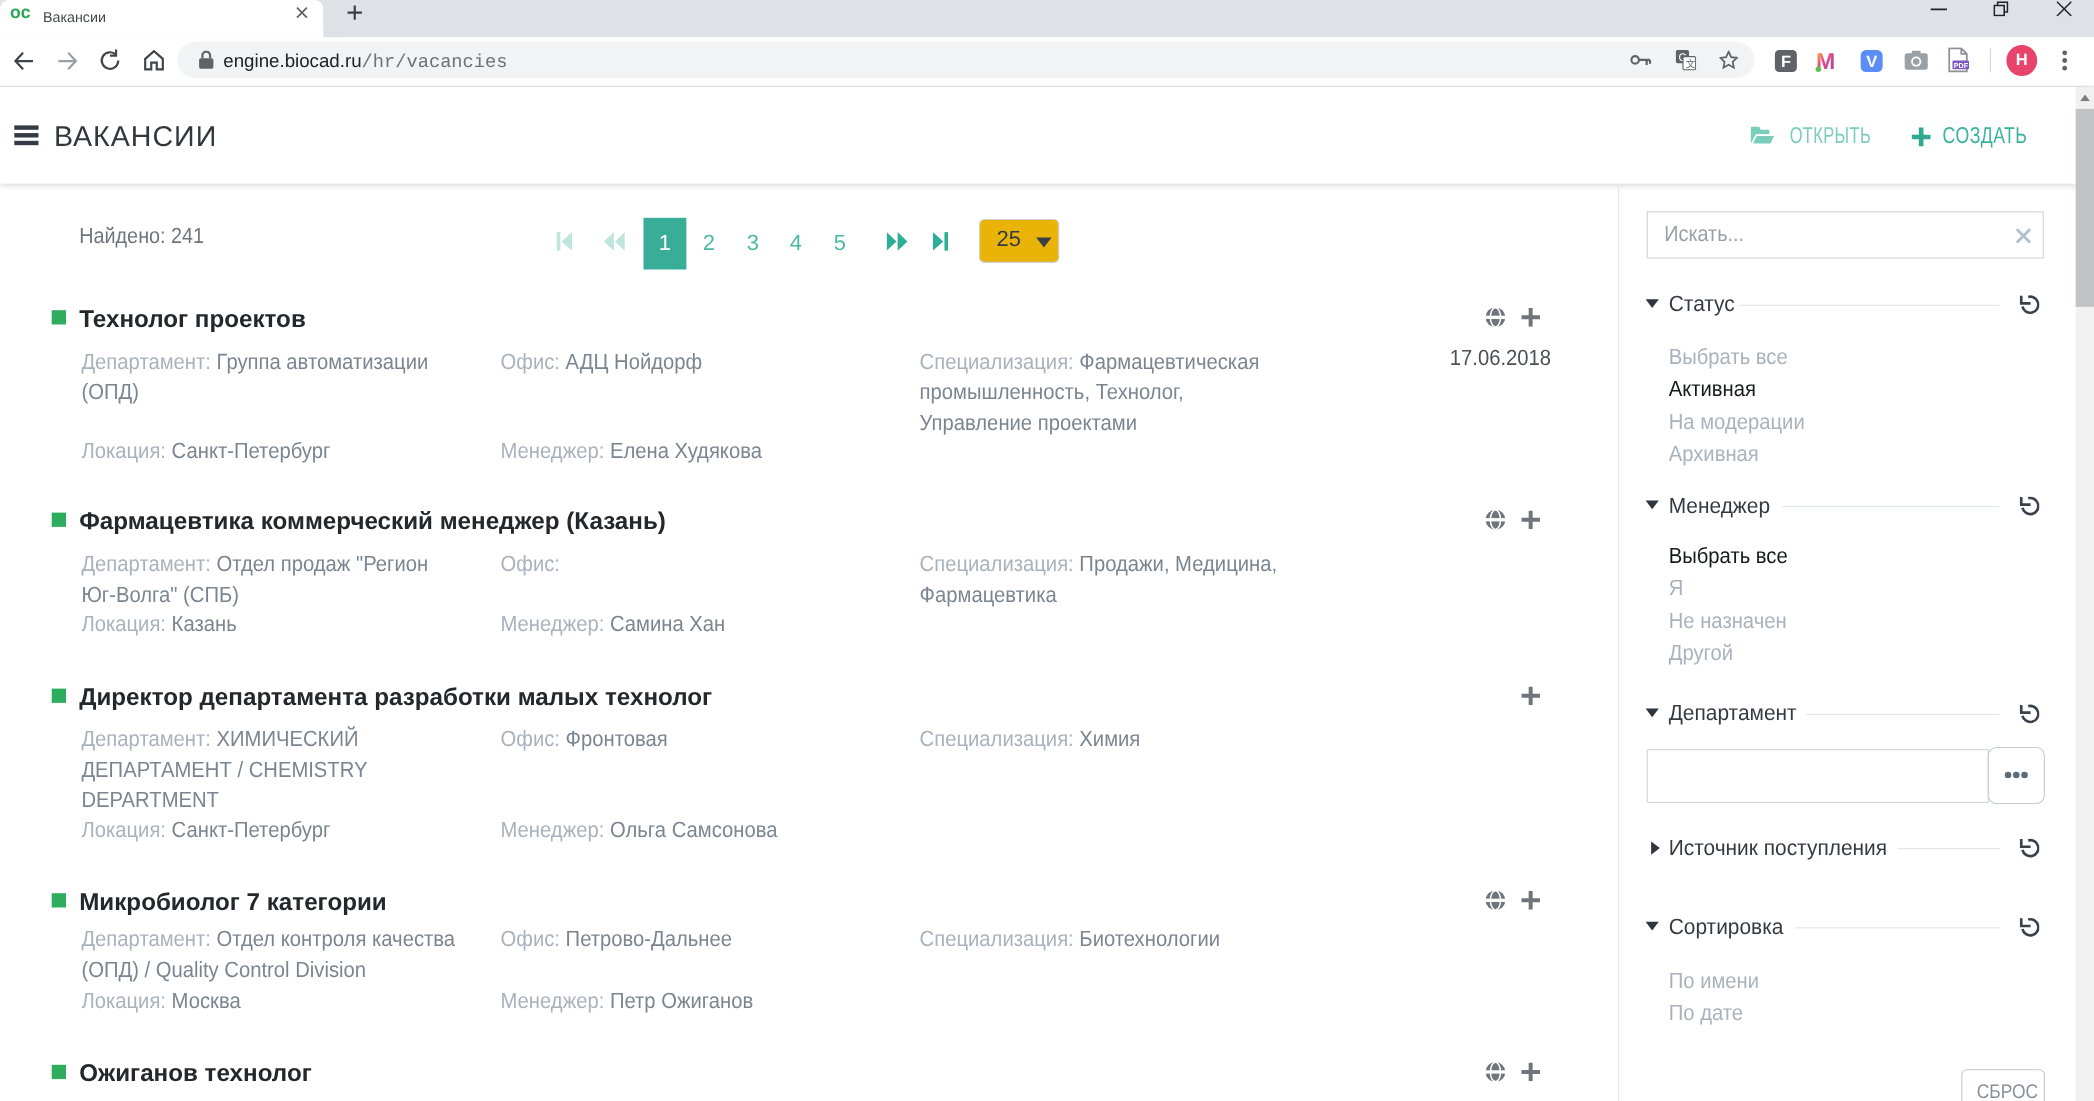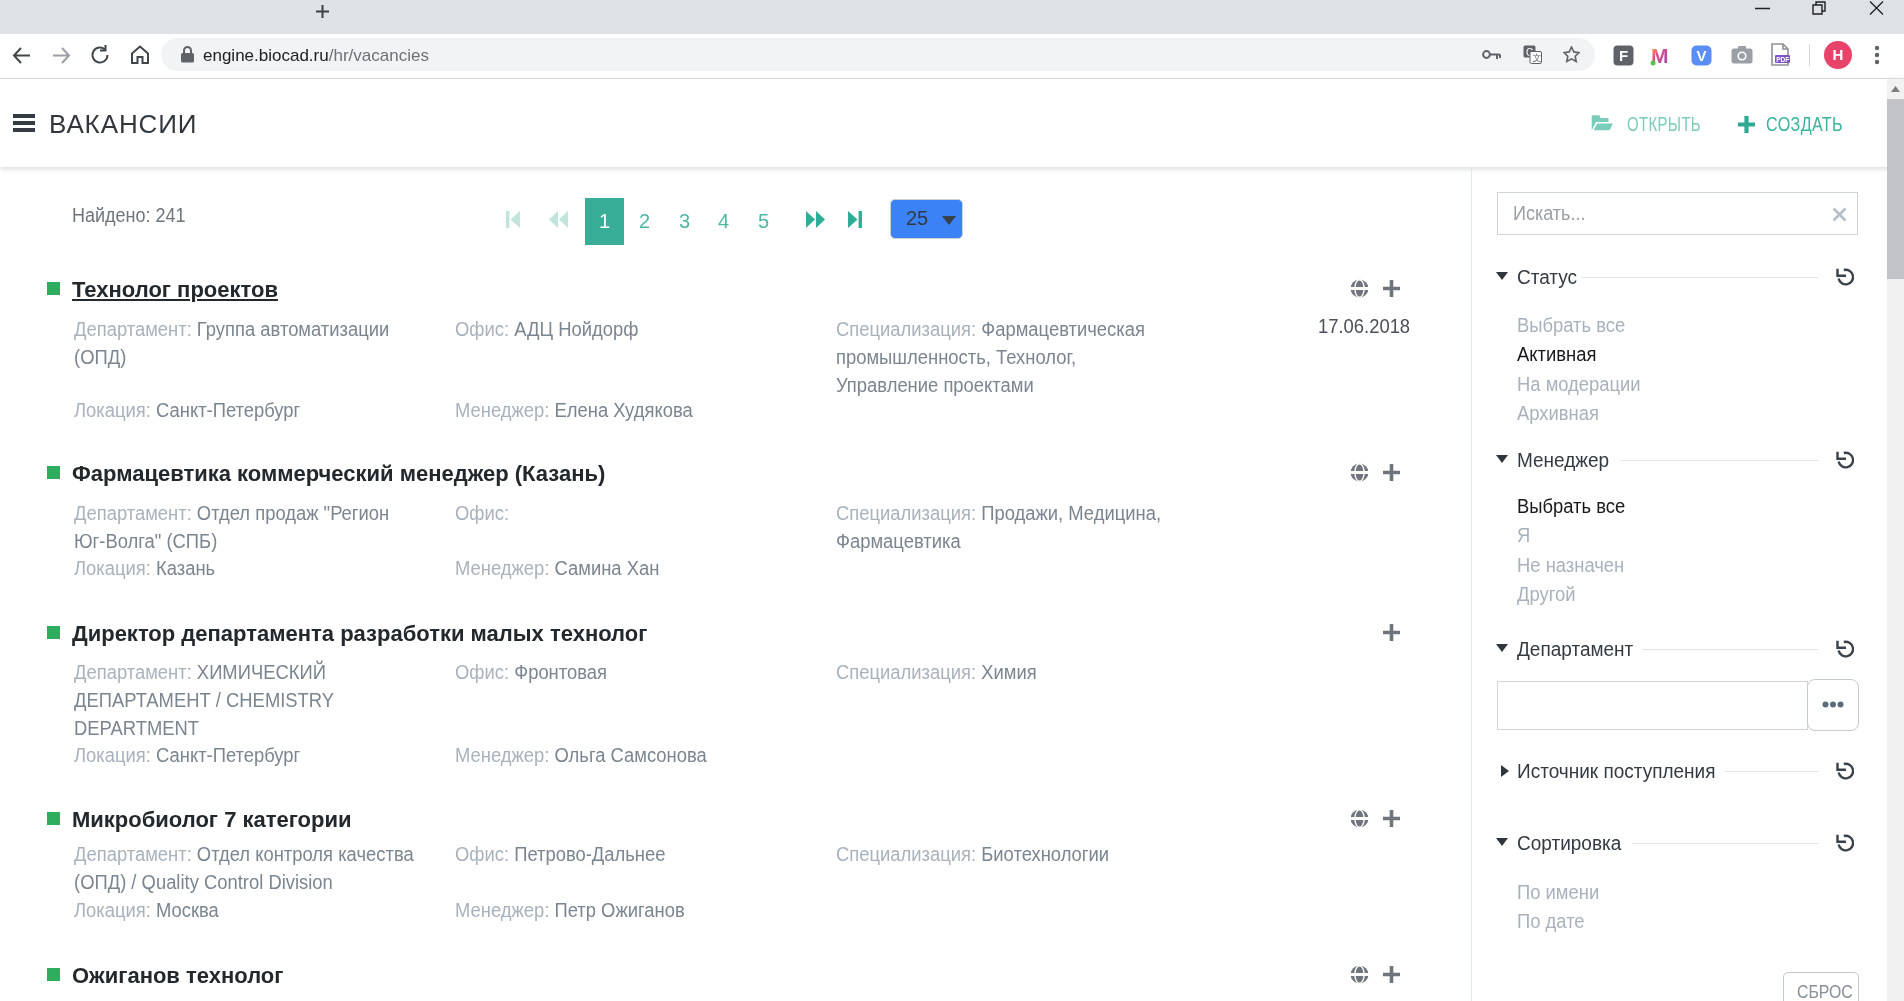--- a/index.html
+++ b/index.html
@@ -8,21 +8,21 @@
 .abs { position:absolute; }
 
 
 #tabbar { position:absolute; left:0; top:0; width:1904px; height:34px; background:#dee1e6; }
 #tab { position:absolute; left:0; top:0; width:294px; height:34px; background:#fff; border-radius:8px 8px 0 0; }
 #tabcurve { position:absolute; left:294px; top:0; width:16px; height:34px; background:#dee1e6; border-bottom-left-radius:10px; }
 #tabtitle { position:absolute; left:39px; top:8px; font-size:13px; color:#45494d; }
 #toolbar { position:absolute; left:0; top:34px; width:1904px; height:45px; background:#fff; border-bottom:1px solid #dcdfe3; }
 #omnibox { position:absolute; left:161px; top:4px; width:1434px; height:33px; background:#f1f3f4; border-radius:17px; }
 #urltext { position:absolute; left:42px; top:8px; font-size:17px; color:#202124; }
-#urltext .path { color:#6e7277; }
+#urltext .path { color:#6e7277;font-family:Liberation Mono, monospace; }
 
 
 #pageheader { position:absolute; left:0; top:79px; width:1904px; height:88px; background:#fff; box-shadow:0 2px 5px rgba(0,0,0,0.14); }
 #burger { position:absolute; left:13px; top:35px; width:22px; }
 #burger div { height:4px; background:#343b44; margin-bottom:3px; }
 #pagetitle { position:absolute; left:49px; top:30px; font-size:26px; letter-spacing:0.9px; color:#31373d; }
 #btn-open { position:absolute; left:1627px; top:33px; font-size:21px; letter-spacing:0.5px; color:#7bccba; transform:scaleX(0.711); transform-origin:0 0; }
 #btn-create { position:absolute; left:1766px; top:33px; font-size:21px; letter-spacing:0.5px; color:#3ab39e; transform:scaleX(0.767); transform-origin:0 0; }
 
 
@@ -32,21 +32,21 @@
 .found { position:absolute; left:72px; top:204px; font-size:20px; color:#6e757d; transform:scaleX(0.9); transform-origin:0 0; }
 .sq { position:absolute; left:47px; width:13px; height:13px; background:#2fad5e; }
 .vtitle { position:absolute; left:72px; font-size:22px; font-weight:bold; color:#23282d; }
 .field { position:absolute; font-size:20px; line-height:28px; color:#7b8590; transform:scaleX(0.92); transform-origin:0 0; }
 .field .lb { color:#a9b2bc; }
 .vdate { position:absolute; font-size:20px; color:#4a5057; transform:scaleX(0.92); transform-origin:100% 0; white-space:nowrap; }
 
 
 #pag-active { position:absolute; left:585px; top:198px; width:39px; height:47px; background:#38ae99; color:#fff; font-size:20px; text-align:center; line-height:47px; }
 .pgnum { position:absolute; top:198px; width:39px; height:47px; color:#4cb8a3; font-size:20px; text-align:center; line-height:47px; }
-#pgsel { position:absolute; left:890px; top:199px; width:73px; height:40px; border:1px solid #ccd0d4; border-radius:5px; background:#3b82f6; }
+#pgsel { position:absolute; left:890px; top:199px; width:73px; height:40px; border:1px solid #ccd0d4; border-radius:5px; background:#eab308; }
 #pgsel .n { position:absolute; left:15px; top:7px; font-size:20px; color:#333a41; }
 #pgsel .tri { position:absolute; left:51px; top:16px; width:0; height:0; border-left:7px solid transparent; border-right:7px solid transparent; border-top:9px solid #3a4047; }
 
 
 .sb-head { position:absolute; font-size:20px; color:#333a42; transform:scaleX(0.95); transform-origin:0 0; }
 .sb-line { position:absolute; height:1px; background:#e2e5e8; }
 .sb-opt { position:absolute; left:1517px; font-size:20px; line-height:29.3px; color:#a9b2bc; transform:scaleX(0.92); transform-origin:0 0; }
 .sb-opt b { font-weight:normal; color:#16181a; }
 .tri-d { position:absolute; width:0; height:0; border-left:6.5px solid transparent; border-right:6.5px solid transparent; border-top:8px solid #2f353c; }
 .tri-r { position:absolute; width:0; height:0; border-top:6.5px solid transparent; border-bottom:6.5px solid transparent; border-left:8px solid #2f353c; }
@@ -58,20 +58,29 @@
 #reset-btn span { position:absolute; left:13px; top:9px; font-size:18px; color:#878f98; transform:scaleX(0.88); transform-origin:0 0; }
 
 
 #sbar { position:absolute; left:1887px; top:79px; width:17px; height:922px; background:#f1f1f1; }
 #sbar .thumb { position:absolute; left:0; top:20px; width:17px; height:180px; background:#c1c3c6; }
 </style>
 </head>
 <body>
 
 <div id="tabbar">
+  <div id="tab">
+    <svg class="abs" style="left:9px; top:1px;" width="26" height="20" viewBox="0 0 26 20">
+        <text x="0" y="15.5" font-family="Liberation Sans" font-size="16" font-weight="bold" fill="#27a857">oc</text>
+      </svg>
+    <div id="tabtitle">Вакансии</div>
+    <svg class="abs" style="left:269px; top:6px;" width="11" height="11" viewBox="0 0 11 11">
+        <path d="M1 1 L10 10 M10 1 L1 10" stroke="#5f6368" stroke-width="1.6"></path>
+      </svg>
+  </div>
   <div id="tabcurve"></div>
   <svg class="abs" style="left:315px; top:4px;" width="15" height="15" viewBox="0 0 15 15">
       <path d="M7.5 1 V14 M1 7.5 H14" stroke="#3c4043" stroke-width="2"></path>
     </svg>
 
   <svg class="abs" style="left:1755px; top:7px;" width="15" height="3" viewBox="0 0 15 3">
       <path d="M0 1.5 H15" stroke="#202124" stroke-width="1.5"></path>
     </svg>
   <svg class="abs" style="left:1812px; top:1px;" width="14" height="14" viewBox="0 0 14 14">
       <path d="M1 4 H10 V13 H1 Z" fill="none" stroke="#202124" stroke-width="1.4"></path>
@@ -184,21 +193,21 @@
       <path d="M9.5 1 V18 M1 9.5 H18" stroke="#30a892" stroke-width="4.2"></path>
     </svg>
   <div id="btn-create">СОЗДАТЬ</div>
 </div>
 
 <div id="divider"></div>
 
 <div class="found">Найдено: 241</div>
 
 <div class="sq" style="top:282px;"></div>
-<div class="vtitle" style="top:277px;text-decoration:underline;">Технолог проектов</div>
+<div class="vtitle" style="top:277px;">Технолог проектов</div>
 <svg class="globe abs" style="left:1350px; top:279px;" width="19" height="19" viewBox="0 0 19 19">
     <circle cx="9.5" cy="9.5" r="9" fill="#70757d"></circle>
     <rect x="0" y="8" width="19" height="3" fill="#fff"></rect>
     <ellipse cx="9.5" cy="9.5" rx="4.6" ry="8.8" fill="none" stroke="#fff" stroke-width="1.4"></ellipse>
   </svg>
 <svg class="abs" style="left:1383px; top:280px;" width="17" height="17" viewBox="0 0 17 17">
     <path d="M8.5 0 V17 M0 8.5 H17" stroke="#70757d" stroke-width="3.6"></path>
   </svg>
 <div class="vdate" style="right:494px; top:315px;">17.06.2018</div>
 <div class="field" style="left:74px; top:315px;"><span class="lb">Департамент:</span> Группа автоматизации<br>(ОПД)</div>

